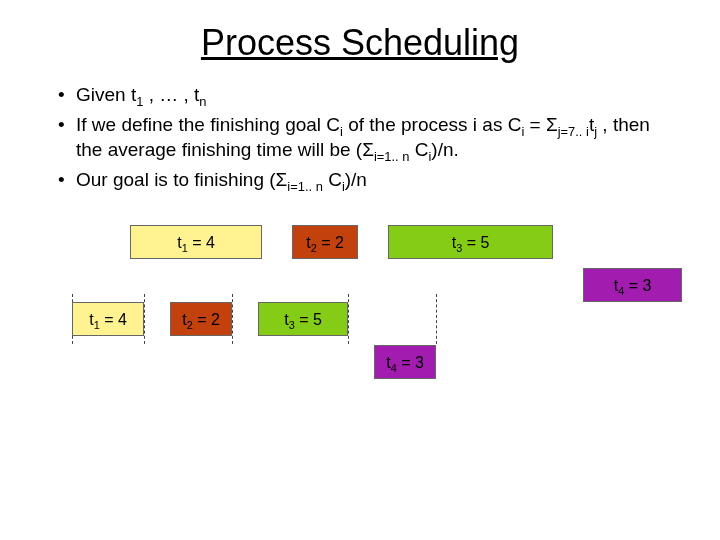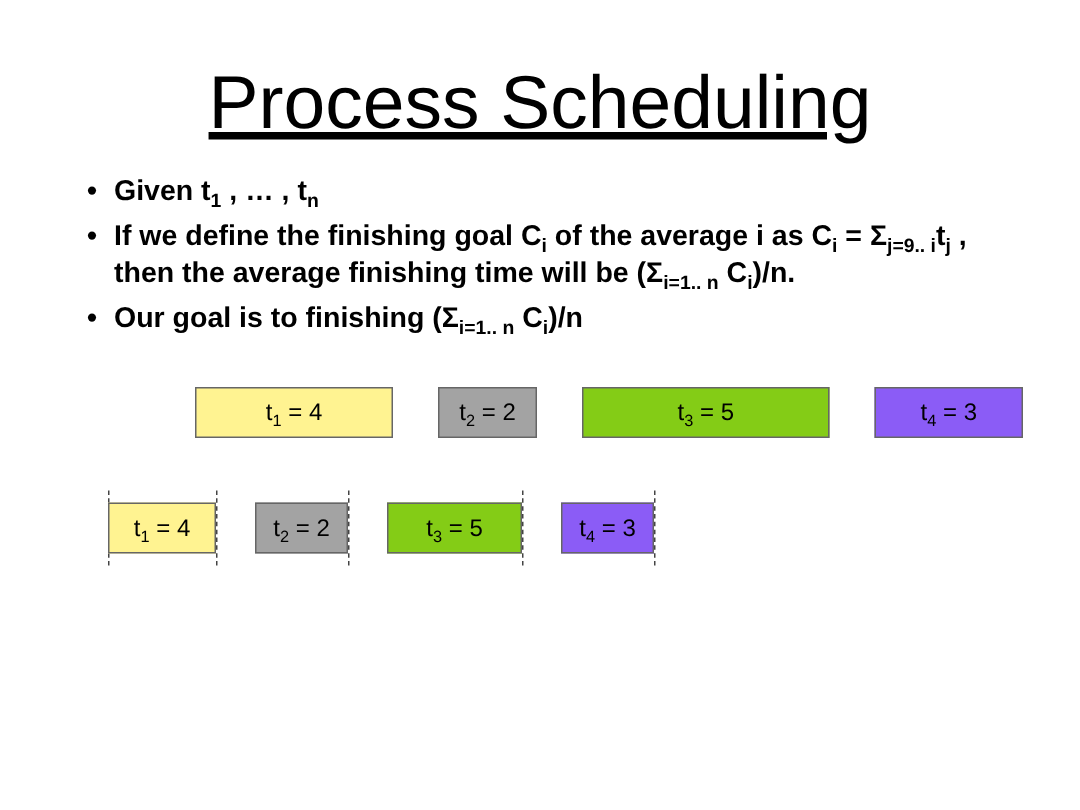--- a/index.html
+++ b/index.html
@@ -10,40 +10,39 @@
     font-family: "Comic Sans MS", "Comic Sans", cursive, sans-serif;
     color: #000;
     overflow: hidden;
   }
   .slide {
     width: 720px; height: 540px;
     position: relative;
   }
   .title {
     text-align: center;
-    font-size: 50px;
+    font-size: 36px;
     text-decoration: underline;
-    margin-top: 39px;
+    margin-top: 22px;
     margin-bottom: 18px;
     font-weight: normal;
   }
   .bullets {
     margin: 0 40px 0 58px;
     font-size: 19px;
     line-height: 1.35;
   }
   .bullets ul {
     list-style: none;
     padding: 0; margin: 0;
   }
   .bullets li {
     position: relative;
     padding-left: 18px;
     margin-bottom: 4px;
-    font-weight: bold;
   }
   .bullets li::before {
     content: "•";
     position: absolute;
     left: 0;
     top: 0;
   }
   sub { font-size: 0.68em; vertical-align: sub; line-height: 0;}
   .diagrams {
     position: relative;
@@ -62,44 +61,44 @@
     position: absolute;
     height: 34px;
     line-height: 34px;
     text-align: center;
     font-size: 16px;
     border: 1px solid #666;
     top: 4px;
     white-space: nowrap;
   }
   .box.yellow { background: #FFF391; }
-  .box.green  { background: #a3a3a3; }
+  .box.green  { background: #c2410c; }
   .box.teal   { background: #84cc16; }
-  .box.pink   { background: #8b5cf6; }
+  .box.pink   { background: #a21caf; margin-top: 43px; }
   .dash {
     position: absolute;
     top: -4px;
     width: 0;
     height: 50px;
     border-left: 1.5px dashed #444;
   }
 </style>
 </head>
 <body>
 <div class="slide">
 
 <h1 class="title">Process Scheduling</h1>
 
 <div class="bullets">
   <ul>
     <li>
       <span>Given t</span><sub>1</sub><span> , … , t</span><sub>n</sub>
     </li>
     <li>
-      <span>If we define the finishing goal C</span><sub>i</sub><span> of the average i as C</span><sub>i</sub><span> = Σ</span><sub>j=9.. i</sub><span>t</span><sub>j</sub><span> , then the average finishing time will be  (Σ</span><sub>i=1.. n</sub><span> C</span><sub>i</sub><span>)/n.</span>
+      <span>If we define the finishing goal C</span><sub>i</sub><span> of the process i as C</span><sub>i</sub><span> = Σ</span><sub>j=7.. i</sub><span>t</span><sub>j</sub><span> , then the average finishing time will be  (Σ</span><sub>i=1.. n</sub><span> C</span><sub>i</sub><span>)/n.</span>
     </li>
     <li>
       <span>Our goal is to finishing (Σ</span><sub>i=1.. n</sub><span> C</span><sub>i</sub><span>)/n</span>
     </li>
   </ul>
 </div>
 
 <div class="diagrams">
 
   <div class="row row1">

